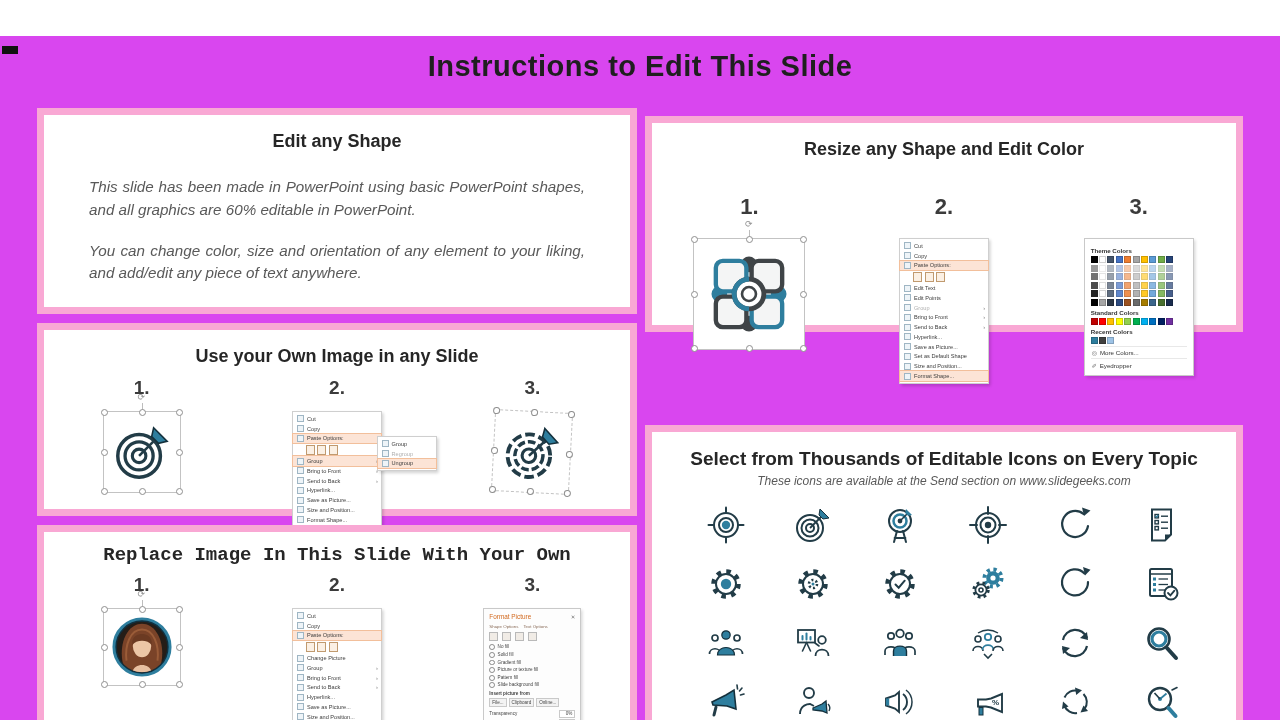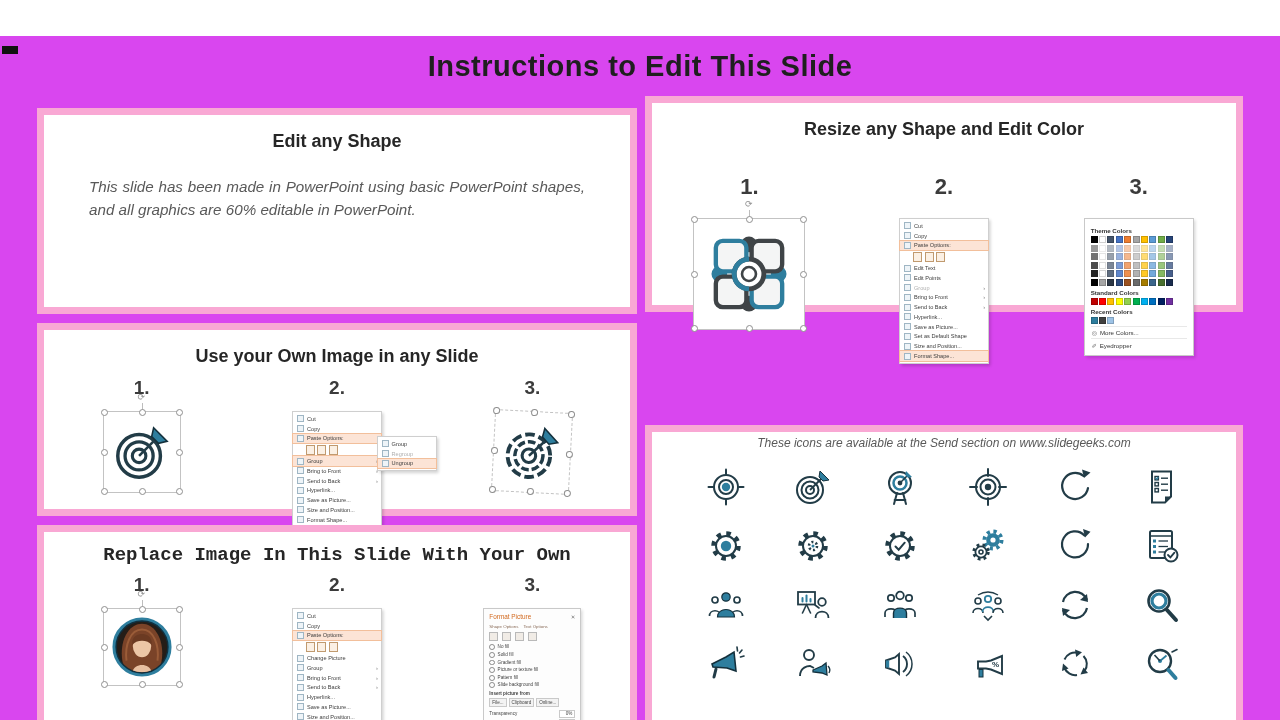--- a/index.html
+++ b/index.html
@@ -6,21 +6,21 @@
   #slide{position:relative;width:1280px;height:720px;background:#d946ef;overflow:hidden;
          font-family:"Liberation Sans",sans-serif;color:#262626;margin-top:36px;}
   .corner-mark{position:absolute;left:2px;top:10px;width:16px;height:8px;background:#111;}
   .bottom-strip{position:absolute;left:0;bottom:0;width:100%;height:17px;background:#a9a9a9;}
   .slide-title{position:absolute;top:14px;left:0;width:100%;text-align:center;
                font-size:29px;font-weight:bold;color:#1f1f1f;letter-spacing:.5px;}
   .panel{position:absolute;background:#fff;border:7px solid #f9a8d4;box-sizing:border-box;}
   #panel-edit-shape{left:37px;top:72px;width:600px;height:206px;}
   #panel-own-icons{left:37px;top:287px;width:600px;height:193px;}
   #panel-replace-image{left:37px;top:489px;width:600px;height:204px;}
-  #panel-resize-shape{left:645px;top:60px;width:598px;height:216px;}
+  #panel-resize-shape{left:645px;top:80px;width:598px;height:216px;}
   #panel-icon-library{left:645px;top:389px;width:598px;height:304px;}
   .panel-header{text-align:center;font-size:18px;font-weight:bold;color:#262626;margin-top:16px;}
   .panel-sub{text-align:center;font-style:italic;color:#595959;font-size:11.8px;margin-top:4px;white-space:nowrap;}
   .body-text{font-style:italic;color:#595959;font-size:15.2px;line-height:1.5;text-align:justify;
              padding:0 45px;margin-top:24px;}
   .body-text + .body-text{margin-top:18px;}
   .steps-row{display:flex;margin-top:10px;}
   .step-col{flex:1;display:flex;flex-direction:column;align-items:center;}
   .step-num{font-size:19px;font-weight:bold;color:#3b3b3b;margin-bottom:12px;}
   
@@ -77,20 +77,21 @@
 </head>
 <body>
 
 <div id="slide">
   <div class="corner-mark"></div>
   <div class="slide-title">Instructions to Edit This Slide</div>
 
   <div class="panel" id="panel-edit-shape">
     <div class="panel-header">Edit any Shape</div>
     <div class="body-text">This slide has been made in PowerPoint using basic PowerPoint shapes, and all graphics are 60% editable in PowerPoint.</div>
+    <div class="body-text">You can change color, size and orientation of any element to your liking, and add/edit any piece of text anywhere.</div>
   </div>
 
   <div class="panel" id="panel-own-icons">
     <div class="panel-header">Use your Own Image in any Slide</div>
     <div class="steps-row">
       <div class="step-col">
         <div class="step-num">1.</div>
         <div class="selbox">
           <span class="rot">⟳</span>
             <span class="rotstem"></span>
@@ -563,20 +564,21 @@
           <div class="cp-item">
               <span class="glyph">✐</span>
               <span>Eyedropper</span>
             </div>
         </div>
       </div>
     </div>
   </div>
 
   <div class="panel" id="panel-icon-library">
+    <div class="panel-header" style="font-size:19px;">Select from Thousands of Editable Icons on Every Topic</div>
     <div class="panel-sub" style="font-size:12px;">These icons are available at the Send section on www.slidegeeks.com</div>
     <div class="icon-grid">
 
       <div class="cell">
         <svg width="40" height="40" viewBox="0 0 40 40">
           <circle cx="20" cy="20" r="12" fill="none" stroke="#223c47" stroke-width="2"></circle>
           <circle cx="20" cy="20" r="7" fill="none" stroke="#223c47" stroke-width="2"></circle>
           <circle cx="20" cy="20" r="4.2" fill="#2e7e9e"></circle>
           <g stroke="#223c47" stroke-width="2" stroke-linecap="round">
             <line x1="20" y1="2.5" x2="20" y2="7"></line>

